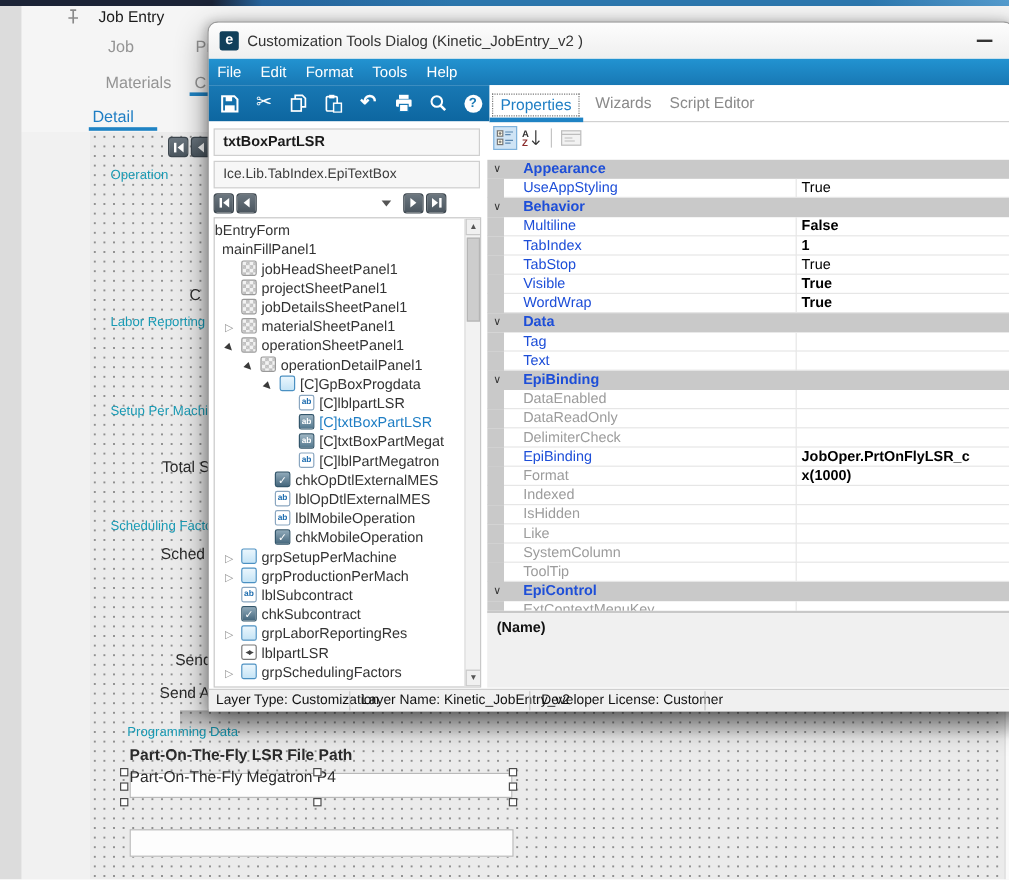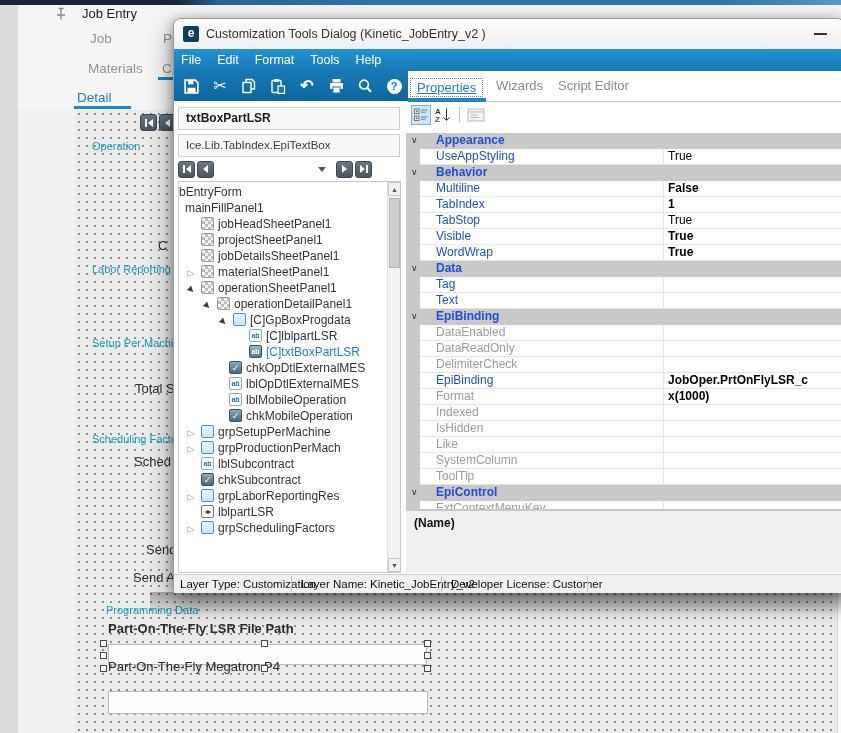--- a/index.html
+++ b/index.html
@@ -90,21 +90,21 @@
   .tsel { color:#1f7ec4; }
 
   #tree-scroll { position:absolute; right:0; top:0; width:13px; height:100%; background:#f2f2f2; border-left:1px solid #ddd; }
   .sbtn { position:absolute; left:0; width:13px; height:14px; background:#f0f0f0; border:1px solid #c9c9c9;
     font-size:7px; color:#555; text-align:center; line-height:13px; }
   #sthumb { position:absolute; left:1px; top:16px; width:11px; height:70px; background:#cdcdcd; border:1px solid #b5b5b5; }
 
   
   #tabsrow { left:234px; top:52px; width:438px; height:31px; background:#fff; border-bottom:1px solid #c6c6c6; }
   .dlgtab { position:absolute; top:7px; font-size:13px; color:#8a8a8a; white-space:nowrap; }
-  #tab-properties { left:2px; color:#1f7ec4; border:1px dotted #7a7a7a; padding:1px 6px;text-decoration:underline; }
+  #tab-properties { left:2px; color:#1f7ec4; border:1px dotted #7a7a7a; padding:1px 6px; }
   #tab-underline { position:absolute; left:0; top:27px; width:78px; height:4px; background:#1f83c4; }
   #propstoolbar { left:234px; top:83px; width:438px; height:27px; background:#fff; }
   .pticon { position:absolute; top:3px; width:20px; height:20px; display:flex; align-items:center; justify-content:center; }
   #pt-cat { left:3px; background:#cfe4f5; border:1px solid #7fb2dc; }
   #pt-az { left:25px; }
   #pt-sep { position:absolute; left:51px; top:5px; width:1px; height:16px; background:#c4c4c4; }
   #pt-pages { left:58px; opacity:.55; }
 
   #propgrid { left:232px; top:114px; width:440px; height:376px; overflow:hidden; background:#fff; }
   .prow { position:relative; height:16px; line-height:15px; font-size:12px; }
@@ -180,21 +180,21 @@
   <div class="abs dark-label" style="left:108px;top:621px;z-index:1;font-weight:bold;">Part-On-The-Fly LSR File Path</div>
   <input class="abs formbox" style="left: 108px; top: 644px; width: 319px; height: 21px; z-index: 1;" value="">
   <div class="hnd" style="left:100px;top:640px;"></div>
   <div class="hnd" style="left:261px;top:640px;"></div>
   <div class="hnd" style="left:424px;top:640px;"></div>
   <div class="hnd" style="left:100px;top:652px;"></div>
   <div class="hnd" style="left:424px;top:652px;"></div>
   <div class="hnd" style="left:100px;top:665px;"></div>
   <div class="hnd" style="left:261px;top:665px;"></div>
   <div class="hnd" style="left:424px;top:665px;"></div>
-  <div class="abs dark-label" style="left:108px;top:659px;z-index:1;">Part-On-The-Fly Megatron P4</div>
+  <div class="abs dark-label" style="left:108px;top:640px;z-index:1;">Part-On-The-Fly Megatron P4</div>
   <input class="abs formbox" style="left: 108px; top: 691px; width: 320px; height: 23px; z-index: 1;" value="">
 
   <div class="abs" id="dlgshadow"></div>
 
   <div class="abs" id="dialog">
     <div class="abs" id="dlg-titlebar">
       <div class="abs" id="dlg-logo">e</div>
       <div class="abs" id="dlg-title">Customization Tools Dialog  (Kinetic_JobEntry_v2 )</div>
       <div class="abs" id="dlg-min"></div>
     </div>
@@ -313,20 +313,28 @@
             <span class="ticon ic-group" style="left:54px"></span>
             <span class="tlabel" style="left:71px">[C]GpBoxProgdata</span>
           </div>
           <div class="trow">
             <span class="ticon ic-label" style="left:70px">ab</span>
             <span class="tlabel" style="left:87px">[C]lblpartLSR</span>
           </div>
           <div class="trow">
             <span class="ticon ic-textbox" style="left:70px">ab</span>
             <span class="tlabel tsel" style="left:87px">[C]txtBoxPartLSR</span>
+          </div>
+          <div class="trow">
+            <span class="ticon ic-textbox" style="left:70px">ab</span>
+            <span class="tlabel" style="left:87px">[C]txtBoxPartMegat</span>
+          </div>
+          <div class="trow">
+            <span class="ticon ic-label" style="left:70px">ab</span>
+            <span class="tlabel" style="left:87px">[C]lblPartMegatron</span>
           </div>
           <div class="trow">
             <span class="ticon ic-check" style="left:50px">✓</span>
             <span class="tlabel" style="left:67px">chkOpDtlExternalMES</span>
           </div>
           <div class="trow">
             <span class="ticon ic-label" style="left:50px">ab</span>
             <span class="tlabel" style="left:67px">lblOpDtlExternalMES</span>
           </div>
           <div class="trow">

